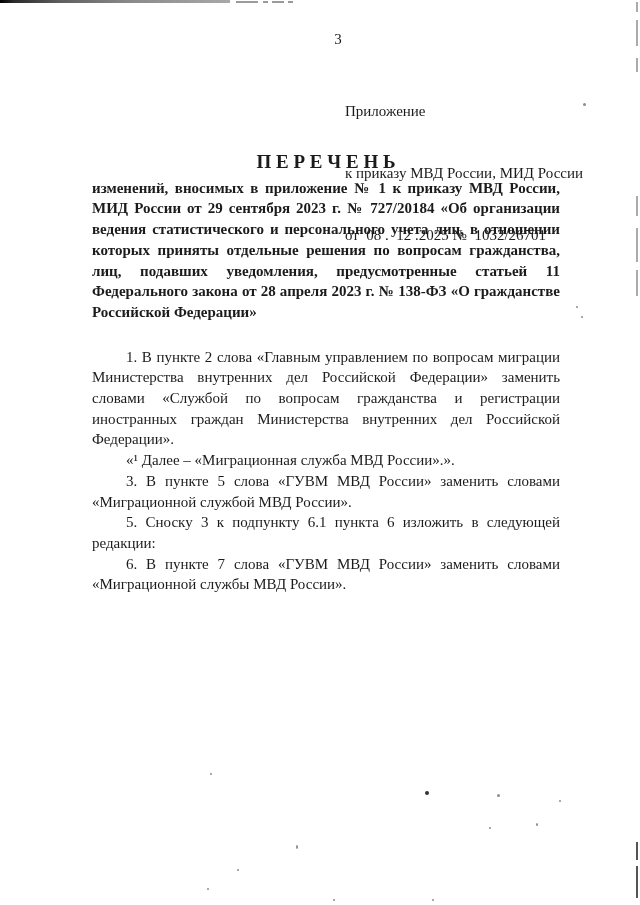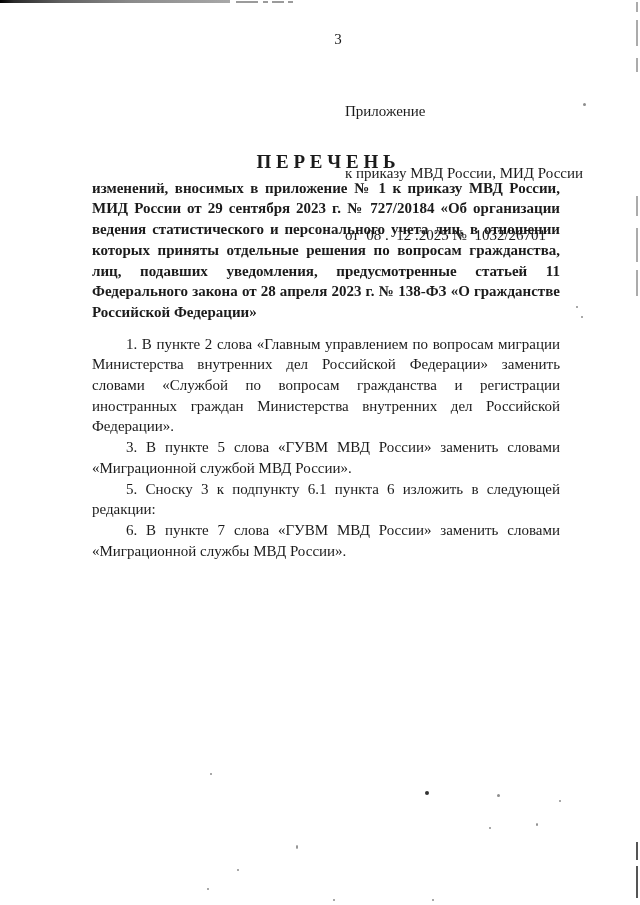--- a/index.html
+++ b/index.html
@@ -31,21 +31,21 @@
     font-size: 15px; line-height: 20.8px; white-space: pre;
   }
   .content {
     position: absolute; left: 92px; top: 152px; width: 468px;
     font-size: 15px; line-height: 20.7px;
   }
   .doc-title {
     text-align: center; font-weight: bold; margin: 0 0 5px 0; font-size: 19px;
   }
   .lead { font-weight: bold; text-align: justify; margin: 0; }
-  .items { margin-top: 11px; }
+  .items { margin-top: 24px; }
   .items p { margin: 0; text-indent: 34px; text-align: justify; }
 </style>
 </head>
 <body>
 
 <div class="page">
 
   <div class="scan-top"></div>
   <div class="scan-top-dash" style="left:236px;width:22px;"></div>
   <div class="scan-top-dash" style="left:263px;width:5px;"></div>
@@ -82,19 +82,20 @@
     <div>Приложение</div>
     <div>к приказу МВД России, МИД России</div>
     <div>от  08 .  12 .2025 №  1032/26701</div>
   </div>
 
   <div class="content">
     <div class="doc-title">П Е Р Е Ч Е Н Ь</div>
     <p class="lead">изменений, вносимых в приложение № 1 к приказу МВД России, МИД России от 29 сентября 2023 г. № 727/20184 «Об организации ведения статистического и персонального учета лиц, в отношении которых приняты отдельные решения по вопросам гражданства, лиц, подавших уведомления, предусмотренные статьей 11 Федерального закона от 28 апреля 2023 г. № 138-ФЗ «О гражданстве Российской Федерации»</p>
     <div class="items">
       <p>1. В пункте 2 слова «Главным управлением по вопросам миграции Министерства внутренних дел Российской Федерации» заменить словами «Службой по вопросам гражданства и регистрации иностранных граждан Министерства внутренних дел Российской Федерации».</p>
+      <p>«¹ Далее – «Миграционная служба МВД России».».</p>
       <p>3. В пункте 5 слова «ГУВМ МВД России» заменить словами «Миграционной службой МВД России».</p>
       <p>5. Сноску 3 к подпункту 6.1 пункта 6 изложить в следующей редакции:</p>
       <p>6. В пункте 7 слова «ГУВМ МВД России» заменить словами «Миграционной службы МВД России».</p>
     </div>
   </div>
 
 </div>
 
 </body></html>

